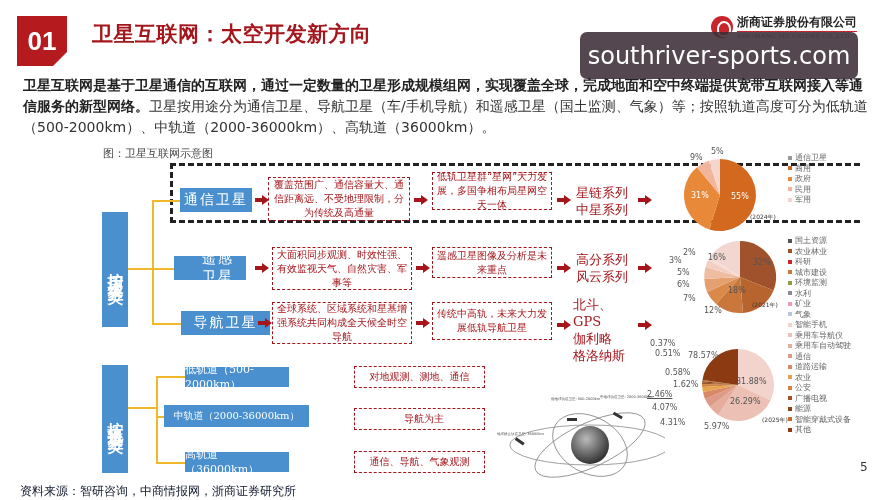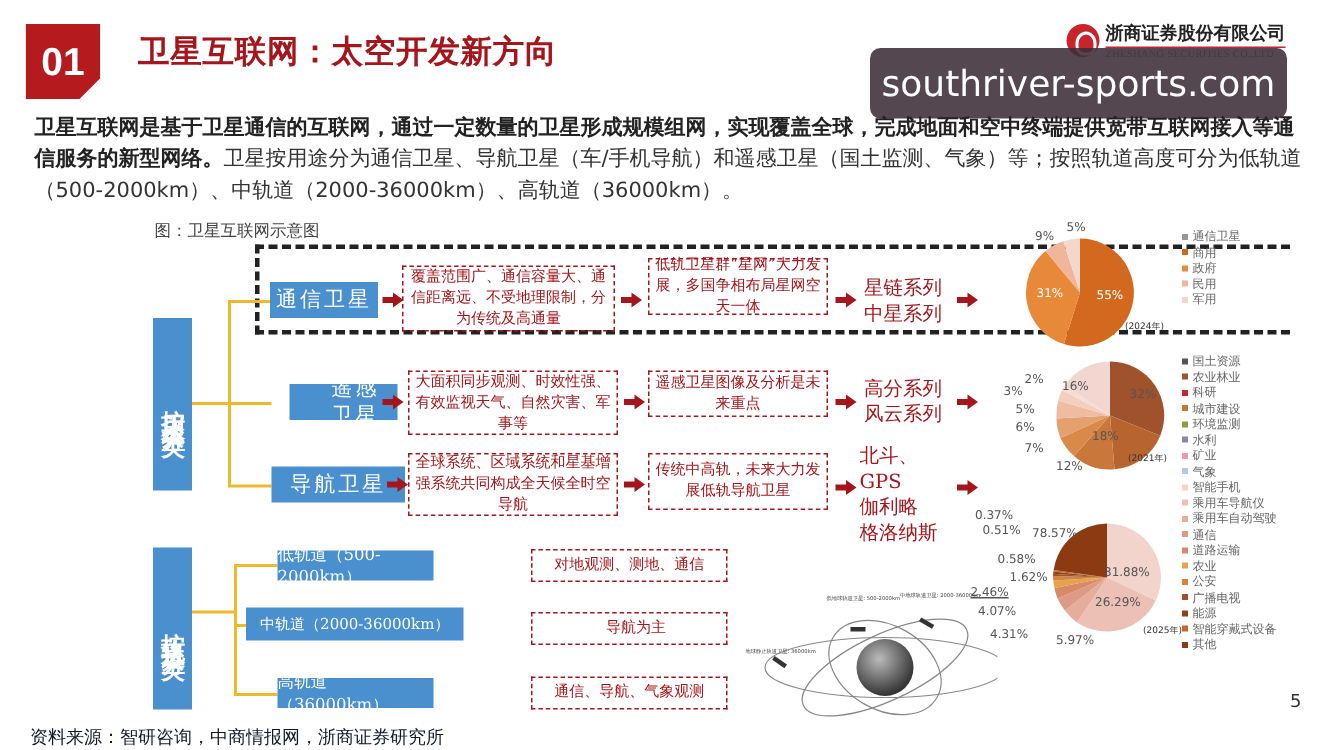--- a/index.html
+++ b/index.html
@@ -26,21 +26,21 @@
   
   .dash-box { left: 170px; top: 163px; width: 690px; height: 60px; border: 3px dashed #222; border-right: none; }
 
   
   .vlabel { background: #4a90cf; color: #fff; font: bold 16px "DejaVu Serif", serif; writing-mode: vertical-rl; text-orientation: upright; display:flex; align-items:center; justify-content:center; letter-spacing: 4px; }
   .vl1 { left: 102px; top: 212px; width: 26px; height: 115px; }
   .vl2 { left: 102px; top: 365px; width: 26px; height: 108px; }
 
   .bluebox { background: #4a90cf; color: #fff; font: 14px "DejaVu Serif", serif; display:flex; align-items:center; justify-content:center; letter-spacing: 2px; }
   .bb1 { left: 180px; top: 188px; width: 72px; height: 24px; }
-  .bb2 { left: 193px; top: 256px; width: 72px; height: 24px; padding-left: 28px; }
+  .bb2 { left: 174px; top: 256px; width: 72px; height: 24px; padding-left: 28px; }
   .bb3 { left: 181px; top: 311px; width: 89px; height: 24px; }
   .ob1 { left: 185px; top: 367px; width: 104px; height: 20px; font-size: 11px; letter-spacing: 0; }
   .ob2 { left: 164px; top: 405px; width: 145px; height: 22px; font-size: 10px; letter-spacing: 0; text-align: right; }
   .ob3 { left: 185px; top: 452px; width: 104px; height: 20px; font-size: 11px; letter-spacing: 0; }
 
   .yline { background: #f0b82b; }
 
   .rbox { border: 1.5px dashed #a5161c; color: #a5161c; font: 10px "DejaVu Serif", serif; display:flex; align-items:center; justify-content:center; text-align:center; line-height: 14px; padding: 1px 3px; }
   .rtext { color: #a5161c; font: 13px "DejaVu Serif", serif; line-height: 17px; }
 

